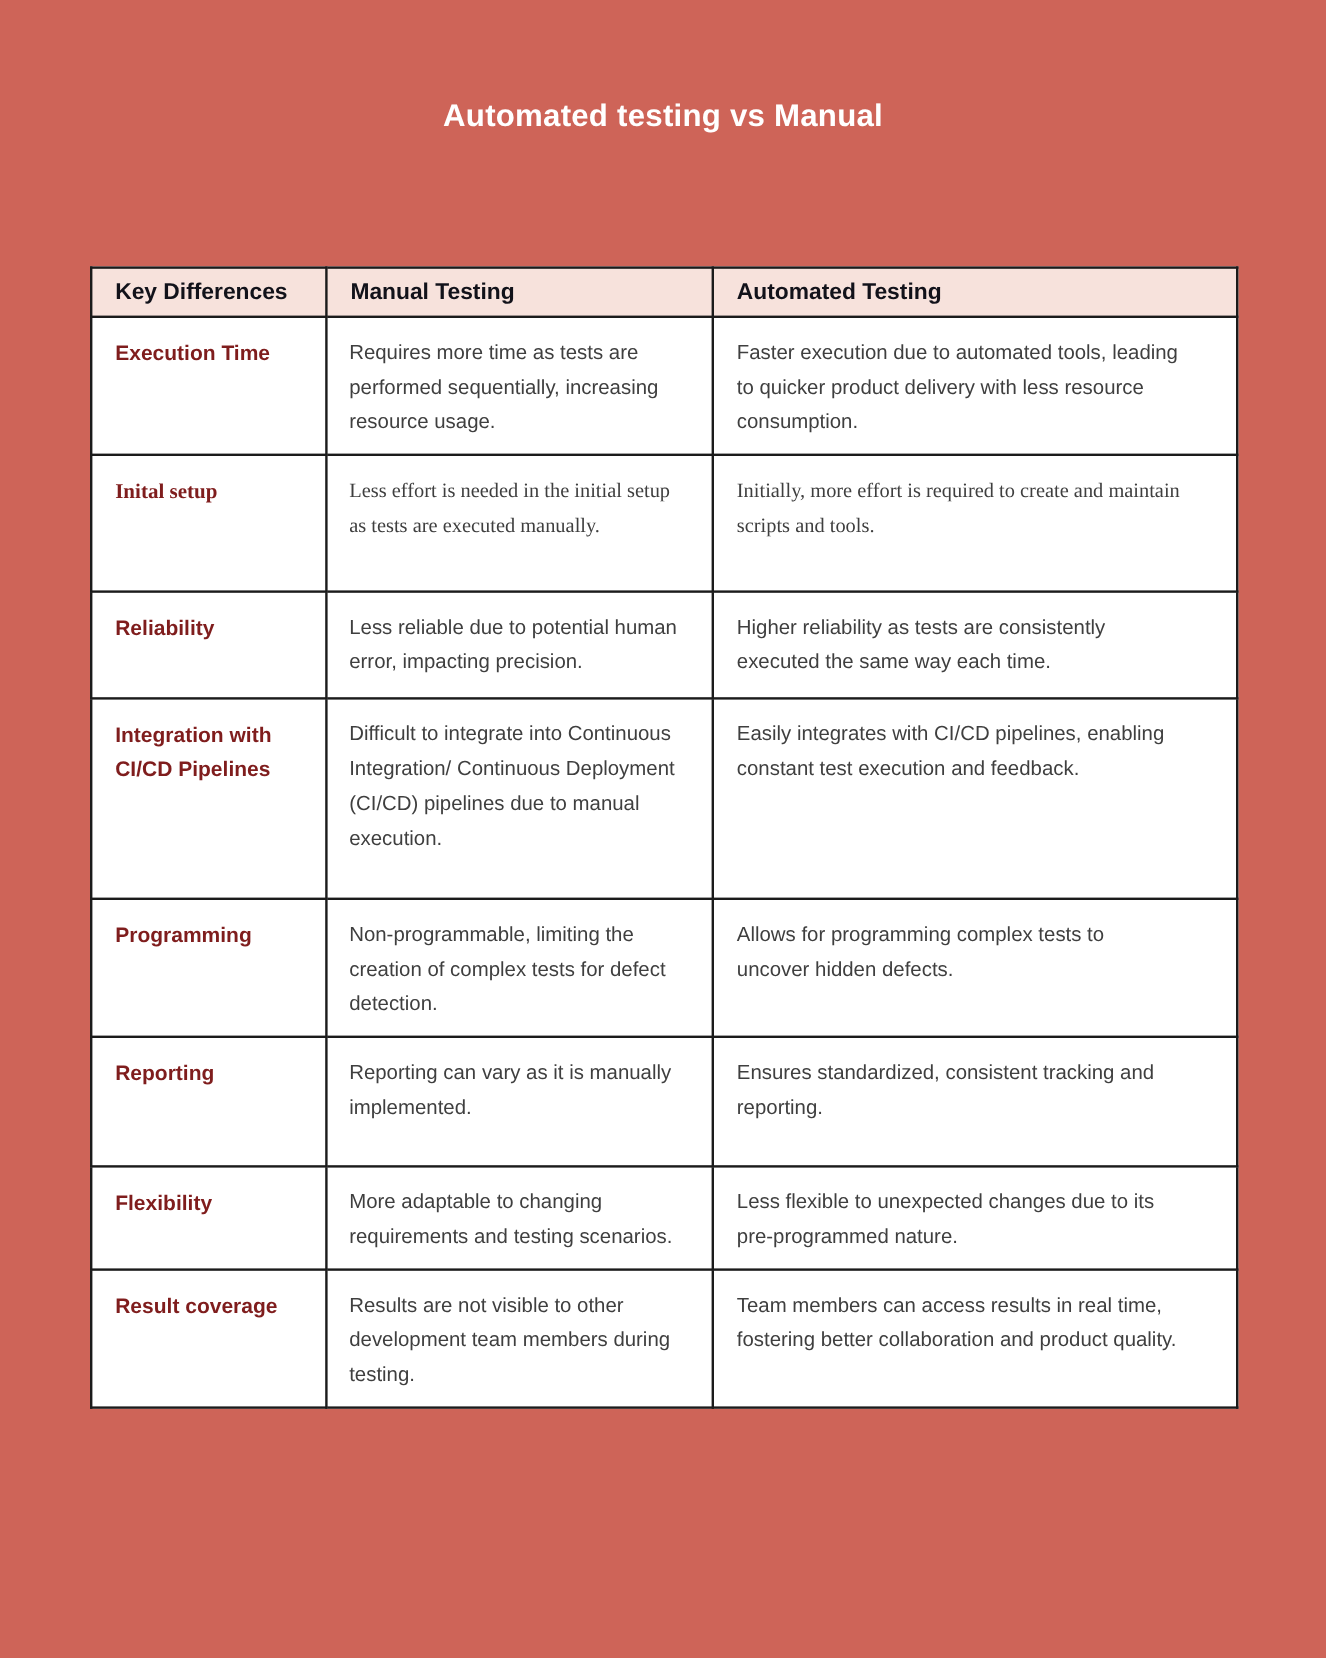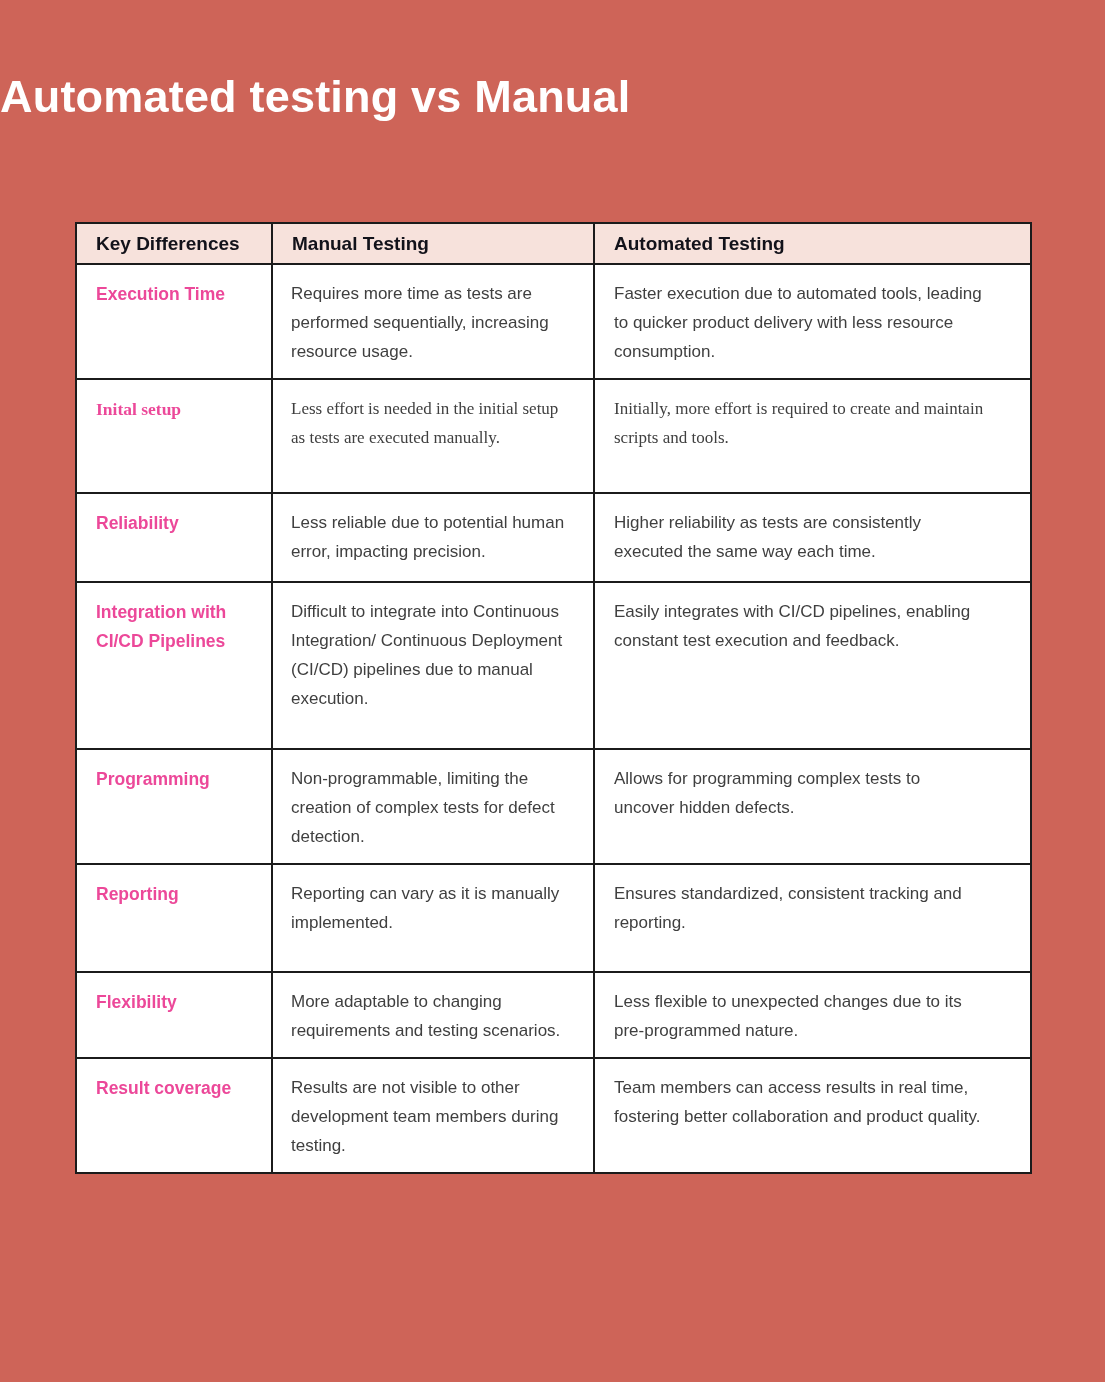--- a/index.html
+++ b/index.html
@@ -9,23 +9,23 @@
     background: var(--bg, #CE6458);
     font-family: "Liberation Sans", sans-serif;
     position: relative;
     overflow: hidden;
   }
   .title {
     position: absolute;
     top: 76px;
     left: 0;
     width: 100%;
-    text-align: left;
+    text-align: center;
     color: var(--title-color, #FFFFFF);
-    font-size: 45px;
+    font-size: 26px;
     line-height: 41px;
     font-weight: bold;
     letter-spacing: 0.2px;
   }
   table.compare {
     position: absolute;
     left: 75px;
     top: 222px;
     width: 955px;
     border-collapse: collapse;
@@ -41,21 +41,21 @@
   thead th {
     background: var(--header-bg, #F7E2DC);
     color: #12121A;
     font-size: 19px;
     font-weight: bold;
     padding: 9px 10px 8px 19px;
   }
   td.feature {
     font-size: 17.5px;
     font-weight: bold;
-    color: #ec4899;
+    color: #7f1d1d;
     line-height: 29px;
     padding: 15px 12px 10px 19px;
   }
   td.manual {
     font-size: 17px;
     color: #3F3F3F;
     line-height: 29px;
     padding: 14px 24px 12px 18px;
   }
   td.auto {

